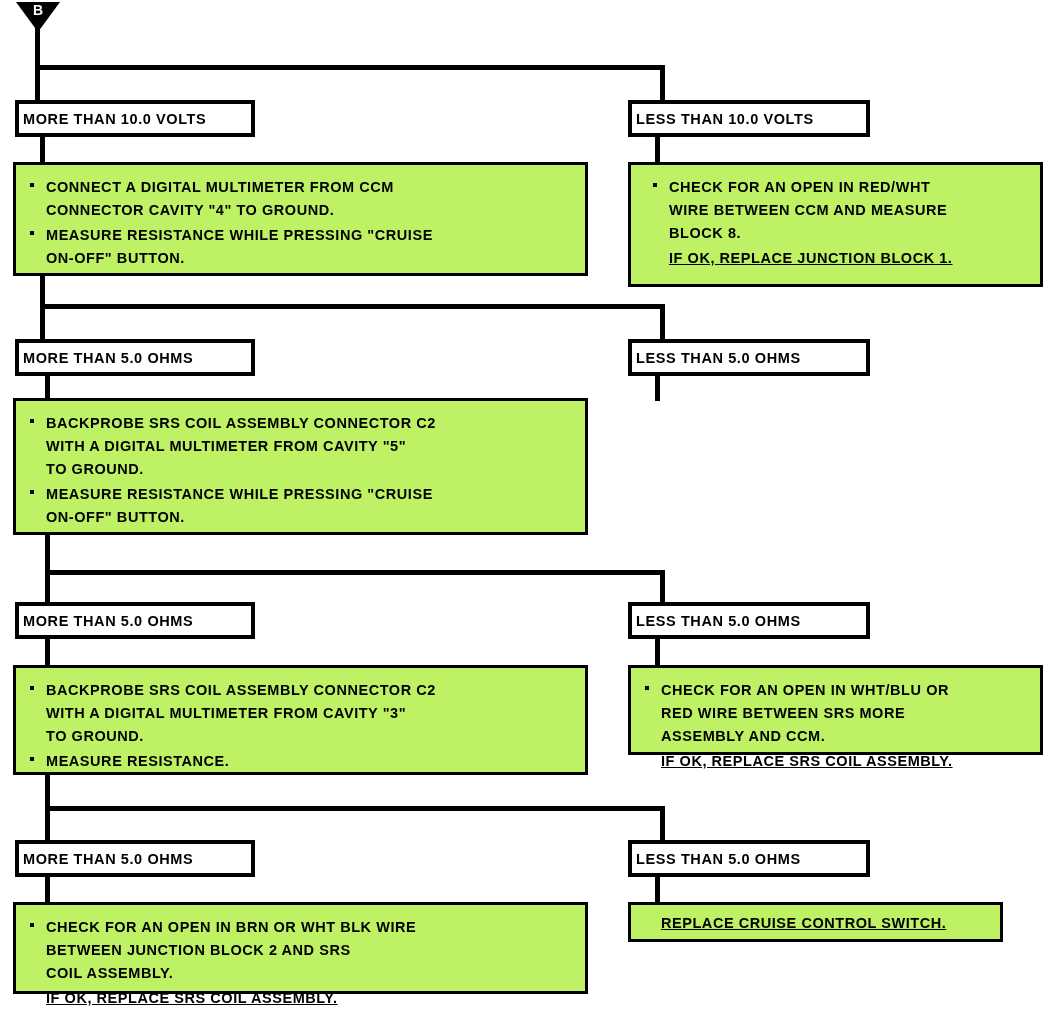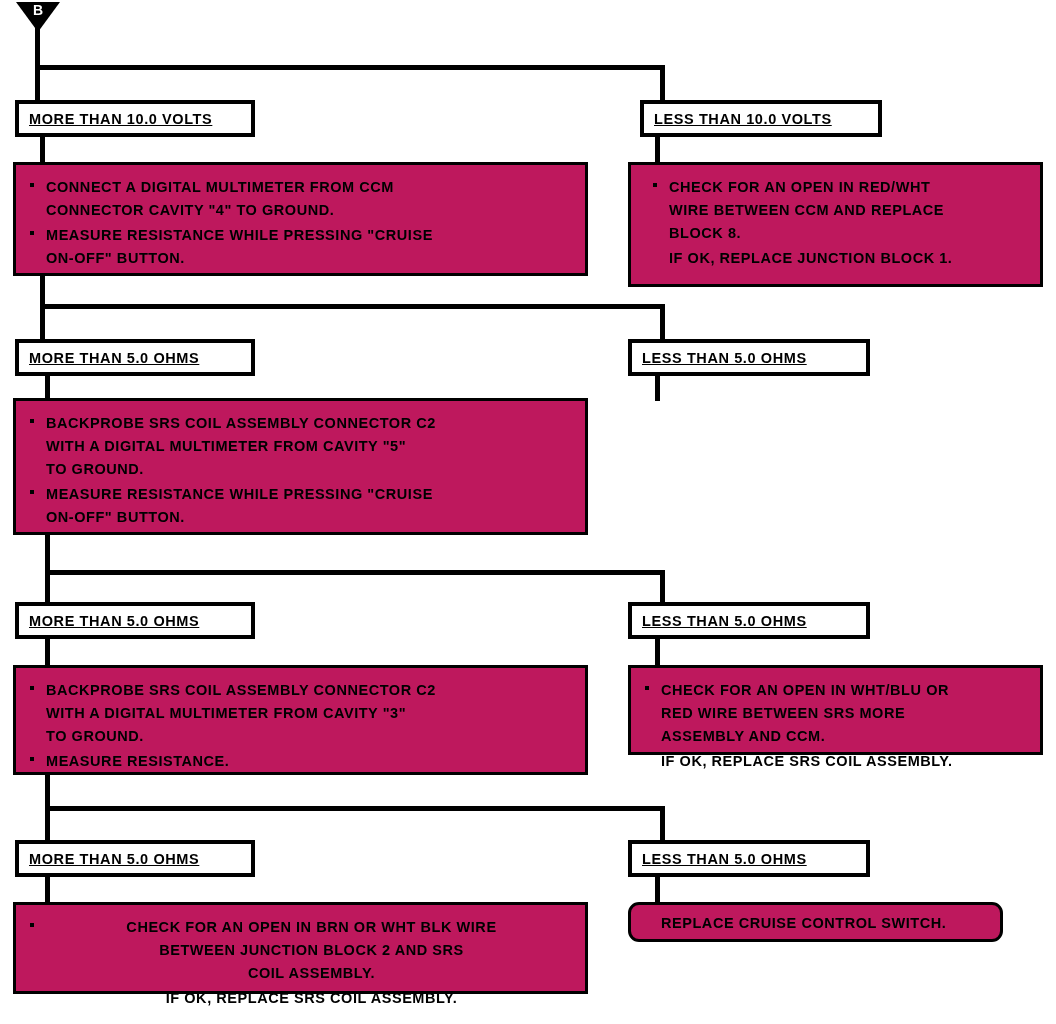--- a/index.html
+++ b/index.html
@@ -59,52 +59,52 @@
   }
 
   
   .label-box {
     position: absolute;
     border: 4px solid #000000;
     background: #ffffff;
     box-sizing: border-box;
     display: flex;
     align-items: center;
-    padding-left: 10px;
-    text-decoration: underline;
+    padding-left: 4px;
   }
   .label-box .label-text {
     font-family: "Liberation Sans", sans-serif;
     font-weight: bold;
     font-size: 14.5px;
     letter-spacing: 0.6px;
     color: #000000;
     white-space: nowrap;
   }
 
   
   .content-box {
     position: absolute;
     border: 3px solid #000000;
-    background: #be185d;
+    background: #bef264;
     box-sizing: border-box;
     padding: 11px 8px 8px 8px;
   }
   .content-box ul {
     list-style: none;
     margin: 0;
     padding: 0;
   }
   .content-box li {
     position: relative;
     padding-left: 22px;
     margin: 0 0 2px 0;
   }
   .content-box li.nobullet {
     padding-left: 22px;
+    text-decoration: underline;
   }
   .content-box li > .bullet {
     position: absolute;
     left: 6px;
     top: 7px;
     width: 4px;
     height: 4px;
     background: #000000;
   }
   .content-box .line {
@@ -171,30 +171,30 @@
         <span class="line">CONNECTOR CAVITY "4" TO GROUND.</span>
       </li>
       <li>
         <span class="bullet"></span>
         <span class="line">MEASURE RESISTANCE WHILE PRESSING "CRUISE</span>
         <span class="line">ON-OFF" BUTTON.</span>
       </li>
     </ul>
   </div>
 
-  <div class="label-box" style="left:628px; top:100px; width:242px; height:37px;margin-left:12px;">
+  <div class="label-box" style="left:628px; top:100px; width:242px; height:37px;">
     <span class="label-text">LESS THAN 10.0 VOLTS</span>
   </div>
 
   <div class="content-box" style="left:628px; top:162px; width:415px; height:125px;padding-left:16px;">
     <ul>
       <li>
         <span class="bullet"></span>
         <span class="line">CHECK FOR AN OPEN IN RED/WHT</span>
-        <span class="line">WIRE BETWEEN CCM AND REPLACE</span>
+        <span class="line">WIRE BETWEEN CCM AND MEASURE</span>
         <span class="line">BLOCK 8.</span>
       </li>
       <li class="nobullet">
         <span class="line">IF OK, REPLACE JUNCTION BLOCK 1.</span>
       </li>
     </ul>
   </div>
 
   <div class="label-box" style="left:15px; top:339px; width:240px; height:37px;">
     <span class="label-text">MORE THAN 5.0 OHMS</span>
@@ -255,39 +255,39 @@
       <li class="nobullet">
         <span class="line">IF OK, REPLACE SRS COIL ASSEMBLY.</span>
       </li>
     </ul>
   </div>
 
   <div class="label-box" style="left:15px; top:840px; width:240px; height:37px;">
     <span class="label-text">MORE THAN 5.0 OHMS</span>
   </div>
 
-  <div class="content-box" style="left:13px; top:902px; width:575px; height:92px;text-align:center;">
+  <div class="content-box" style="left:13px; top:902px; width:575px; height:92px;">
     <ul>
       <li>
         <span class="bullet"></span>
         <span class="line">CHECK FOR AN OPEN IN BRN OR WHT BLK WIRE</span>
         <span class="line">BETWEEN JUNCTION BLOCK 2 AND SRS</span>
         <span class="line">COIL ASSEMBLY.</span>
       </li>
       <li class="nobullet">
         <span class="line">IF OK, REPLACE SRS COIL ASSEMBLY.</span>
       </li>
     </ul>
   </div>
 
   <div class="label-box" style="left:628px; top:840px; width:242px; height:37px;">
     <span class="label-text">LESS THAN 5.0 OHMS</span>
   </div>
 
-  <div class="content-box" style="left:628px; top:902px; width:375px; height:40px; padding-top:7px;border-radius:11px;">
+  <div class="content-box" style="left:628px; top:902px; width:375px; height:40px; padding-top:7px;">
     <ul>
       <li class="nobullet">
         <span class="line">REPLACE CRUISE CONTROL SWITCH.</span>
       </li>
     </ul>
   </div>
 
 </div>
 
 </body></html>

